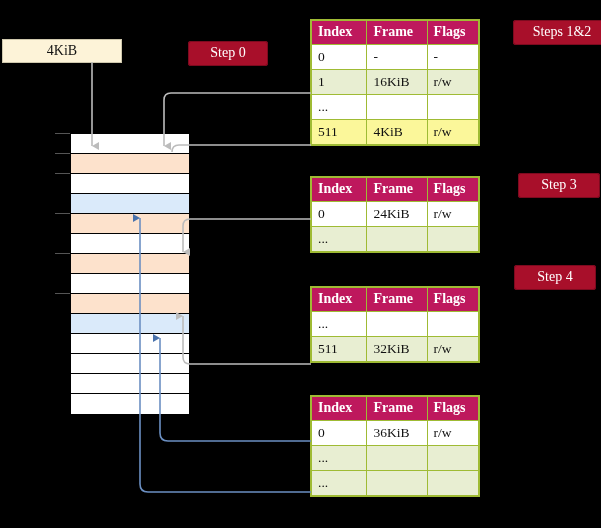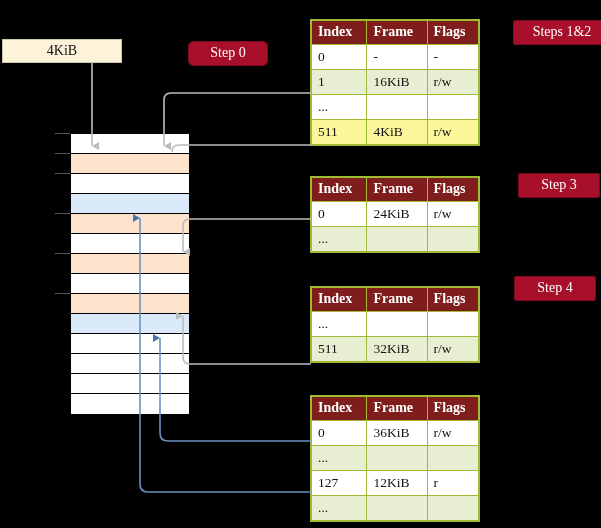--- a/index.html
+++ b/index.html
@@ -47,21 +47,21 @@
   
   .ptable {
     position: absolute;
     border-collapse: collapse;
     background: #ffffff;
     font-family: "Liberation Serif", serif;
     font-size: 13.5px;
     box-shadow: 0 0 0 1px #9fbb34;
   }
   .ptable th {
-    background: #7f1d1d;
+    background: #be185d;
     color: #ffffff;
     font-weight: bold;
     text-align: left;
     padding: 3px 6px 4px 6px;
     border: 1px solid #9fbb34;
     font-size: 14px;
   }
   .ptable td {
     border: 1px solid #9fbb34;
     padding: 3px 6px 3px 6px;
@@ -229,39 +229,34 @@
           <tr class="plain">
             <td class="w-index">0</td>
             <td class="w-frame">36KiB</td>
             <td class="w-flags">r/w</td>
           </tr>
           <tr class="shade">
             <td class="w-index">...</td>
             <td class="w-frame"></td>
             <td class="w-flags"></td>
           </tr>
-          <tr class="plain">
-            <td class="w-index">127</td>
-            <td class="w-frame">12KiB</td>
-            <td class="w-flags">r</td>
-          </tr>
           <tr class="shade">
             <td class="w-index">...</td>
             <td class="w-frame"></td>
             <td class="w-flags"></td>
           </tr>
         </tbody>
       </table>
     </div>
 
   <div id="badges-host">
-      <div class="badge" style="left: 188px; top: 41px; width: 62px; border-radius: 6px;">Step 0</div>
+      <div class="badge" style="left: 188px; top: 41px; width: 62px;">Step 0</div>
       <div class="badge" style="left: 513px; top: 20px; width: 80px;">Steps 1&amp;2</div>
       <div class="badge" style="left: 518px; top: 173px; width: 64px;">Step 3</div>
-      <div class="badge" style="left: 514px; top: 276px; width: 64px;">Step 4</div>
+      <div class="badge" style="left: 514px; top: 265px; width: 64px;">Step 4</div>
     </div>
 
   <svg class="overlay" viewBox="0 0 601 528">
     <defs>
       <marker id="arrow-gray-down" markerWidth="9" markerHeight="9" refX="4.5" refY="8" orient="auto" markerUnits="userSpaceOnUse">
         <path d="M0.5,1 L4.5,8 L8.5,1 Z" fill="#bcbcbc"></path>
       </marker>
       <marker id="arrow-gray-up" markerWidth="9" markerHeight="9" refX="4.5" refY="8" orient="auto" markerUnits="userSpaceOnUse">
         <path d="M0.5,1 L4.5,8 L8.5,1 Z" fill="#bcbcbc"></path>
       </marker>

